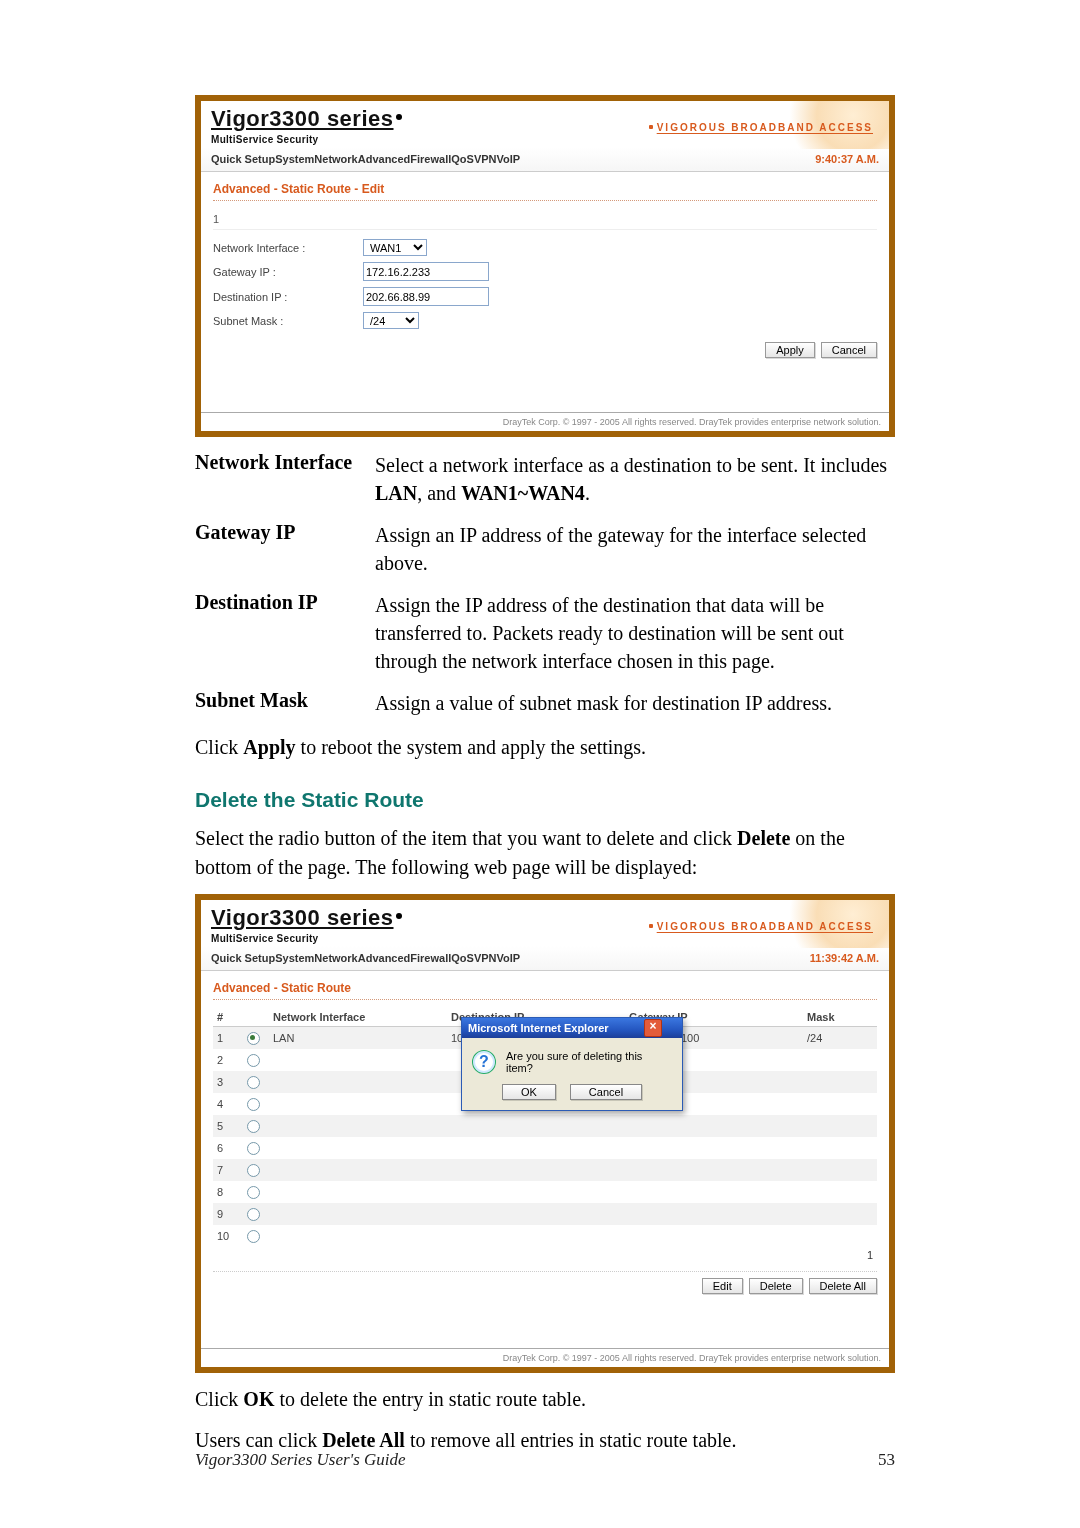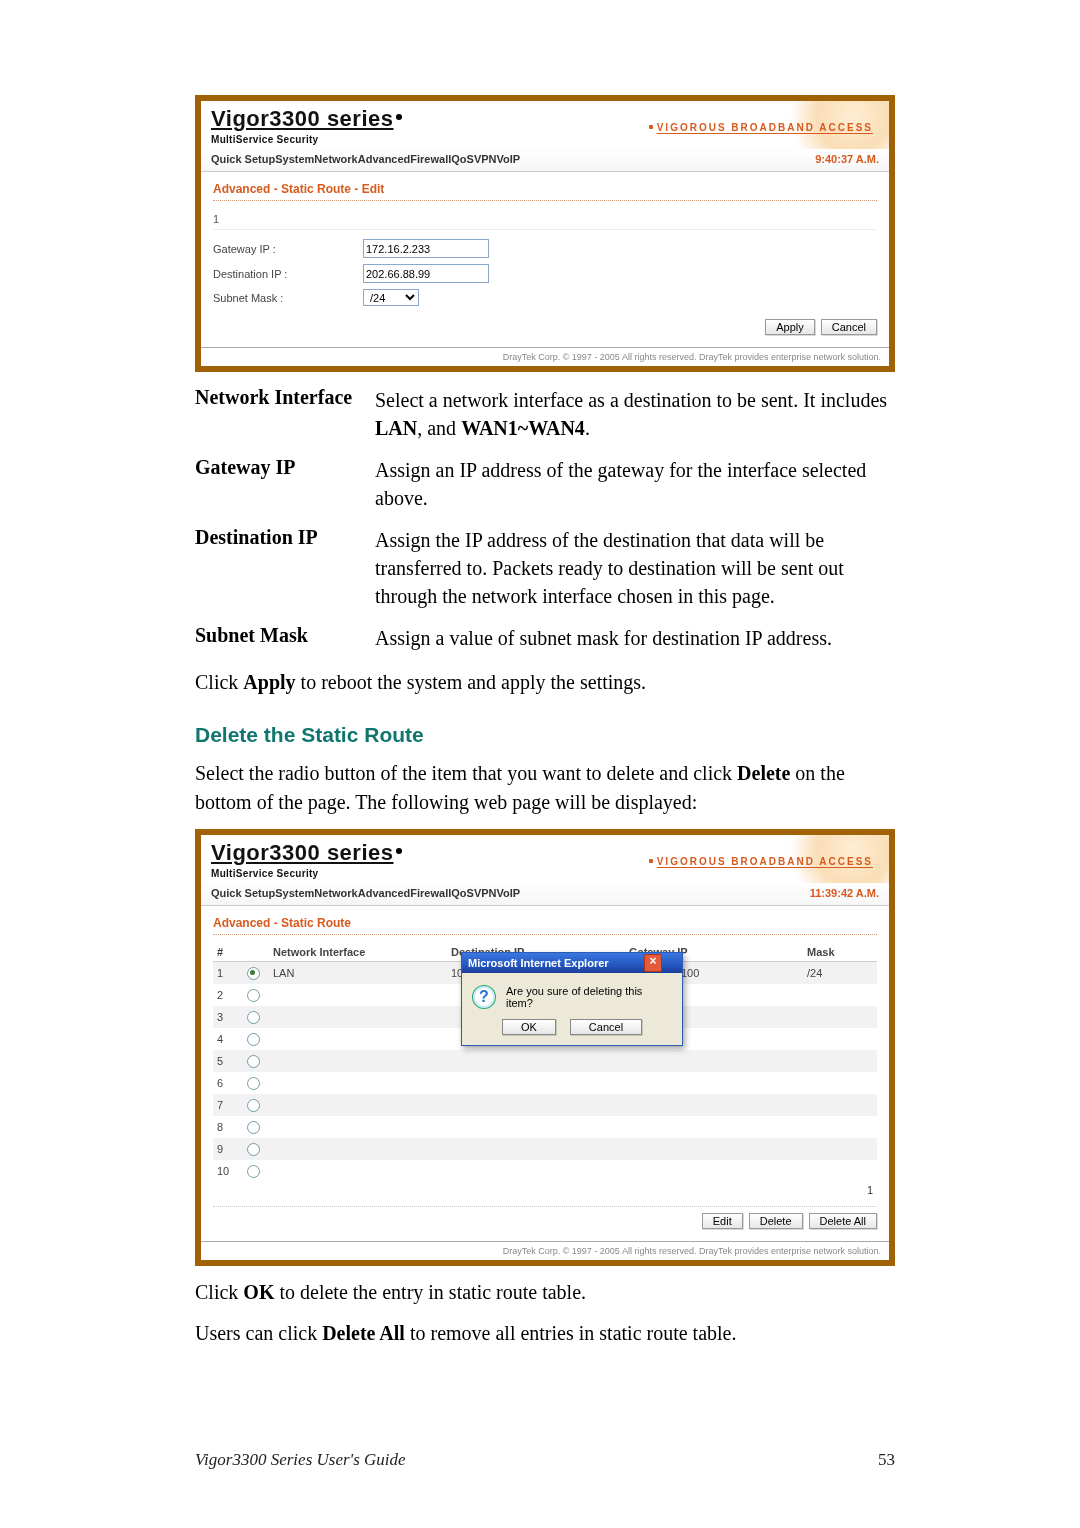--- a/index.html
+++ b/index.html
@@ -139,20 +139,21 @@
     cursor: pointer;
     box-shadow: 1px 1px 0 rgba(0,0,0,.15);
   }
   .router-footer {
     font-family: Arial, sans-serif;
     font-size: 9px;
     color: #888;
     text-align: right;
     padding: 4px 8px;
     border-top: 1px solid #aaa;
+    margin-top: 42px;
   }
 
   
   table.srt {
     width: 100%;
     border-collapse: collapse;
     font-size: 11px;
     color: #444;
   }
   table.srt th {
@@ -283,20 +284,26 @@
       <span class="spacer"></span>
       <span class="clock">9:40:37 A.M.</span>
     </div>
 
     <div class="panel-body">
       <div class="crumb">Advanced - Static Route - Edit</div>
 
       <div class="route-form">
         <div class="idx">1</div>
 
+        <div class="row">
+          <label>Network Interface :</label>
+          <select style="width:64px">
+            <option>WAN1</option>
+          </select>
+        </div>
         <div class="row">
           <label>Gateway IP :</label>
           <input type="text" style="width: 120px;" value="172.16.2.233">
         </div>
         <div class="row">
           <label>Destination IP :</label>
           <input type="text" style="width: 120px;" value="202.66.88.99">
         </div>
         <div class="row">
           <label>Subnet Mask :</label>

